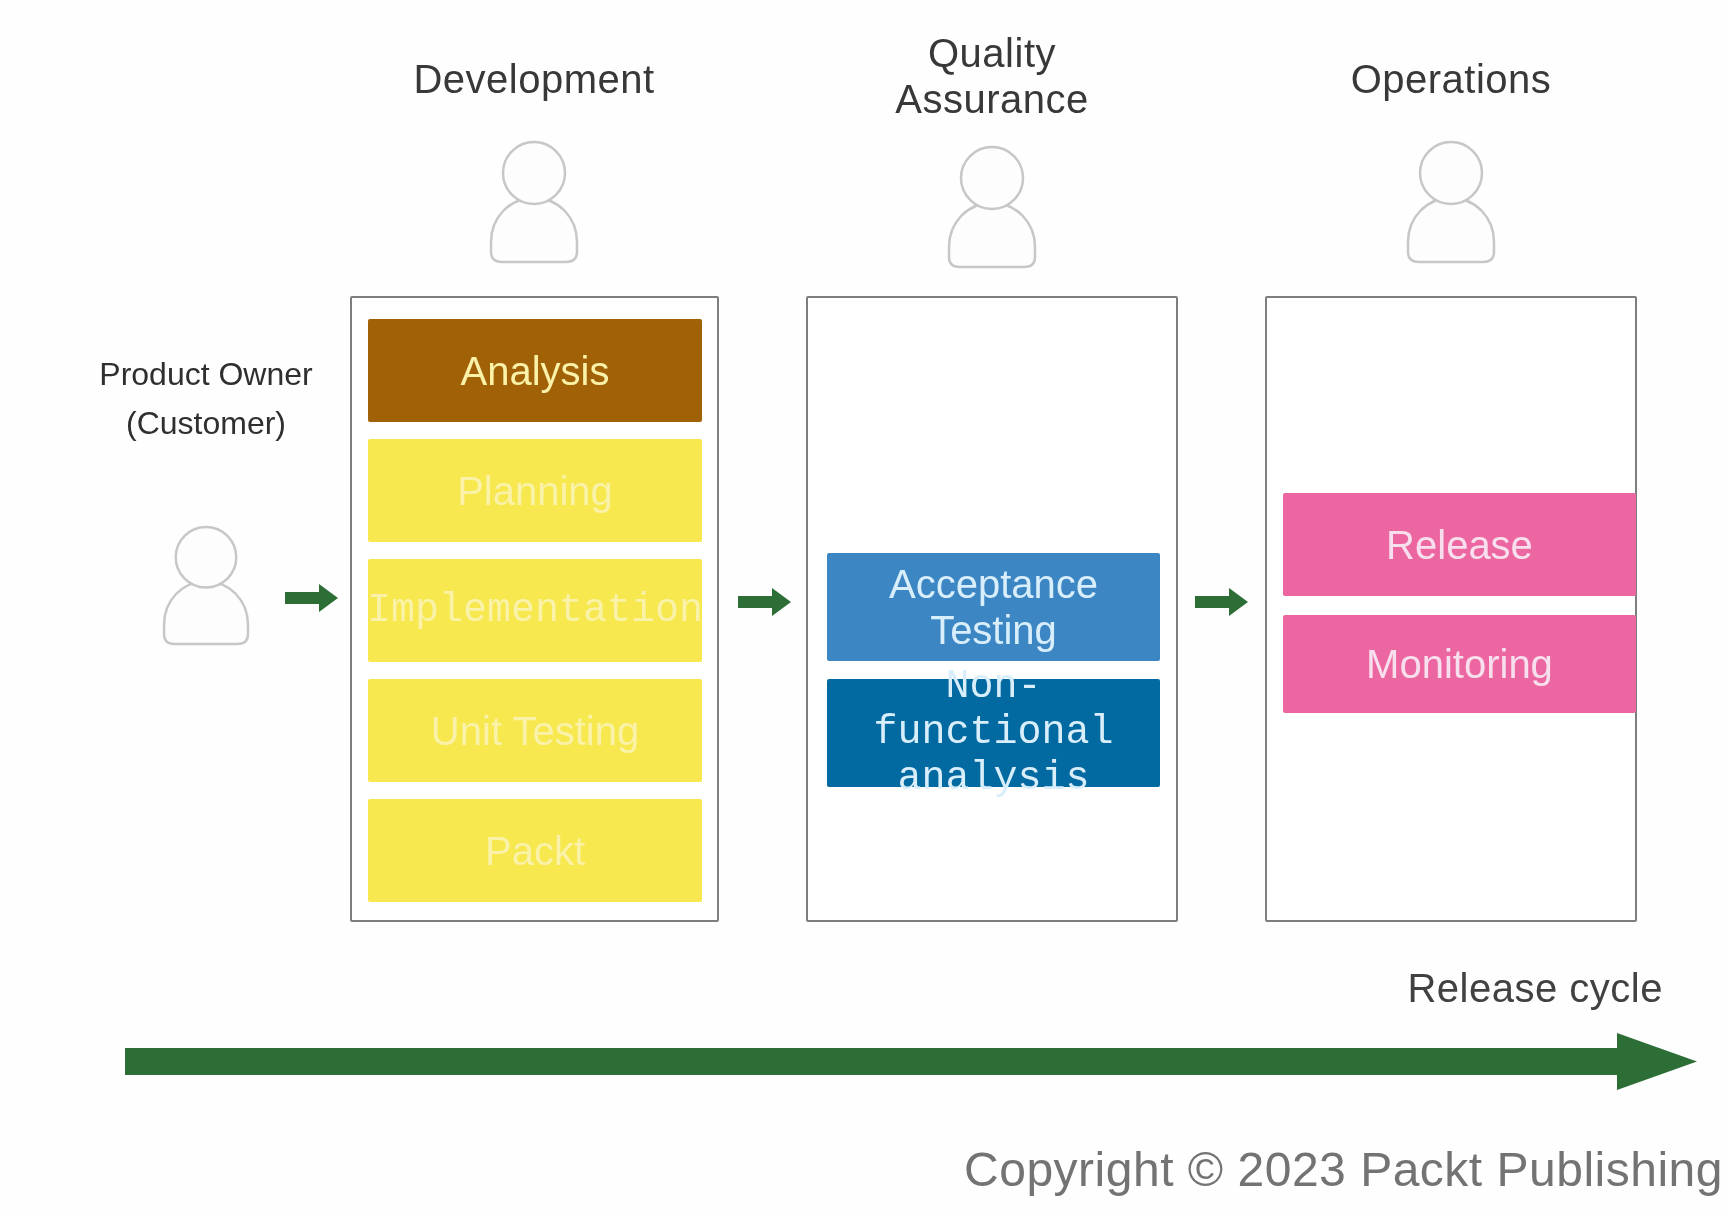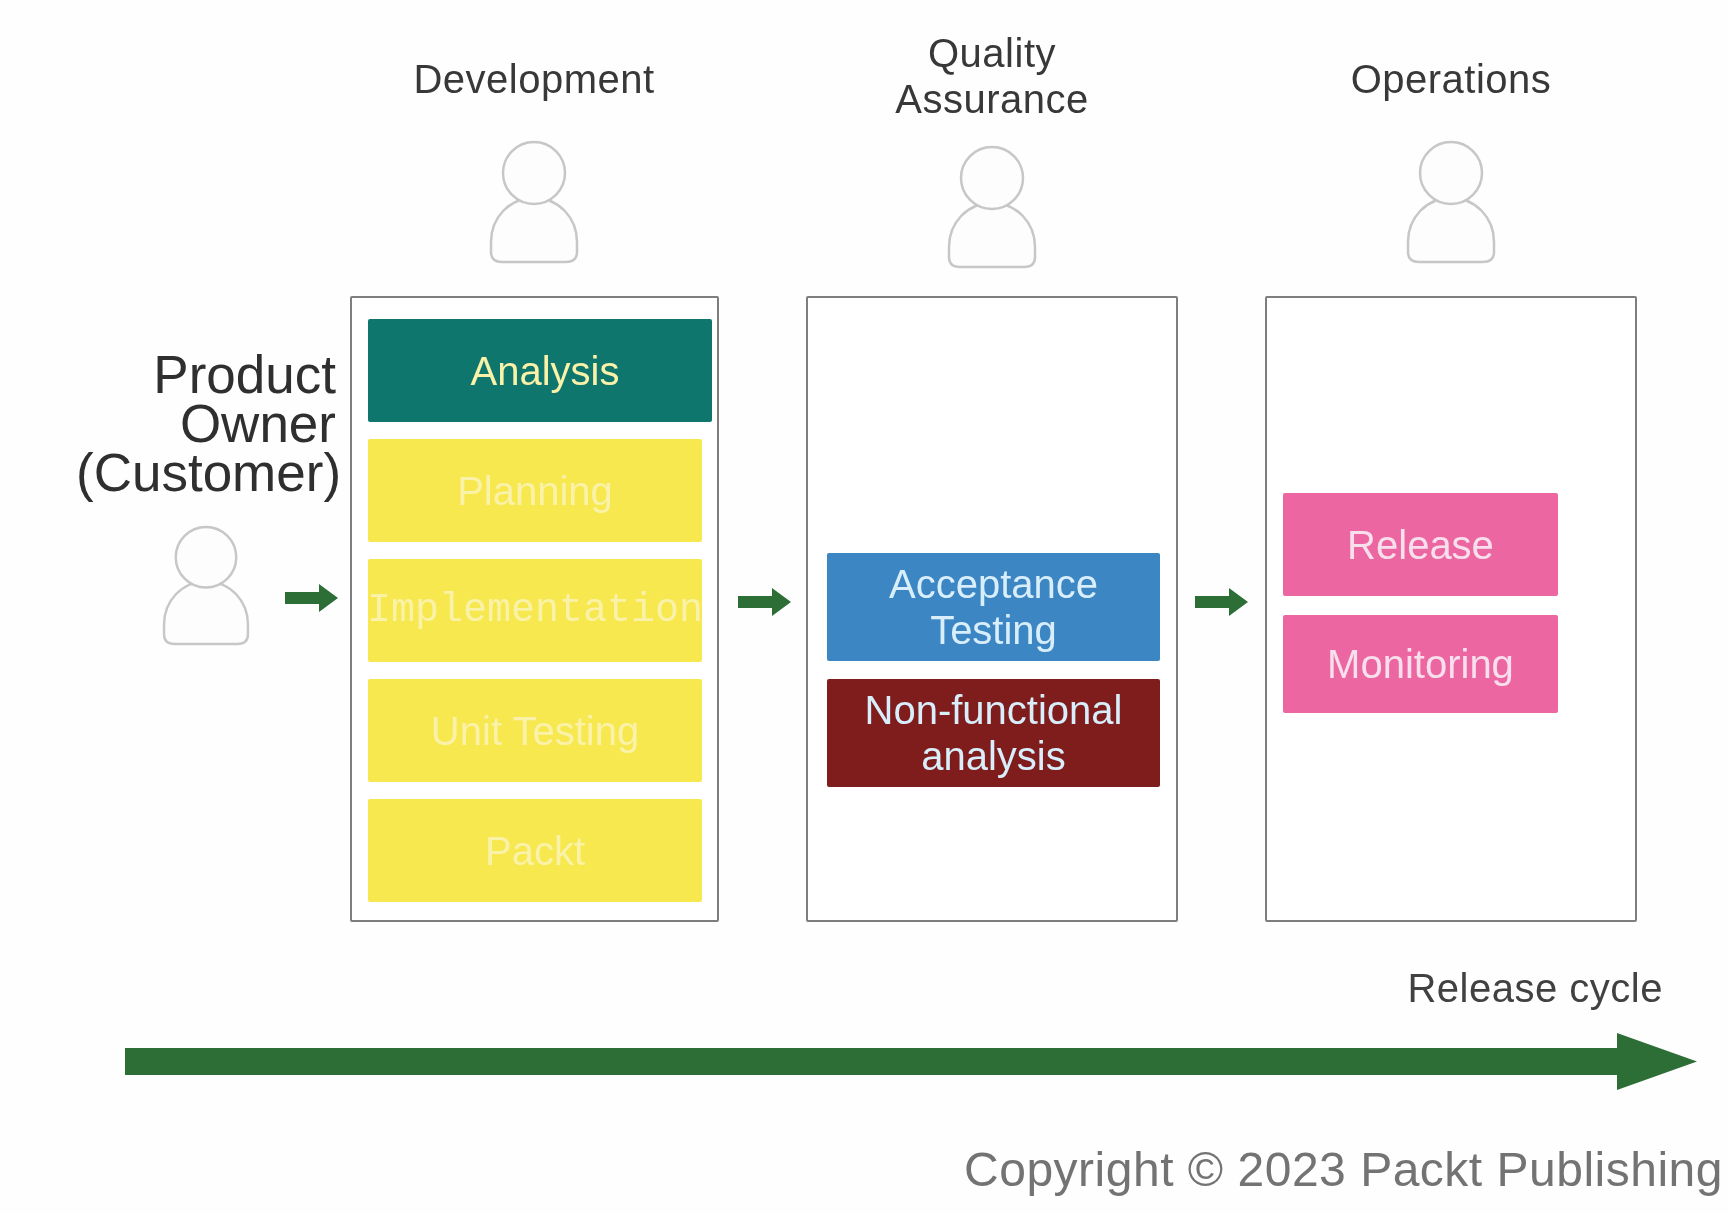--- a/index.html
+++ b/index.html
@@ -17,22 +17,22 @@
     line-height:46px;
     color:#383838;
     letter-spacing:0.5px;
   }
   .person{position:absolute;}
   .person svg{display:block;}
   .person .outline{fill:#fdfdfd;stroke:#c7c7c7;stroke-width:2.5;}
   .po-label{
     position:absolute;
     left:76px;top:350px;width:260px;
-    text-align:right;
-    font-size:53px;line-height:49px;
+    text-align:center;
+    font-size:32px;line-height:49px;
     color:#2f2f2f;
   }
   .column{
     position:absolute;
     top:296px;
     height:626px;
     background:#ffffff;
     border:2px solid #7e7e7e;
     border-radius:2px;
     box-sizing:border-box;
@@ -42,21 +42,21 @@
   .col-ops{left:1265px;width:372px;}
   .stage-box{
     position:absolute;
     display:flex;align-items:center;justify-content:center;
     text-align:center;
     font-size:40px;line-height:46px;
     border-radius:2px;
   }
   .dev-box{left:16px;width:334px;height:103px;color:#faf2a8;}
   .qa-box{left:19px;width:333px;color:#d8eefa;}
-  .ops-box{left:16px;width:275px;color:#f8dfed;}
+  .ops-box{left:16px;width:353px;color:#f8dfed;}
   .flow-arrow{position:absolute;}
   .release-cycle-label{
     position:absolute;
     right:66px;top:966px;
     font-size:40px;color:#414141;
     letter-spacing:0.5px;
     text-align:center;
   }
   .release-cycle-arrow{position:absolute;left:125px;top:1033px;}
   .copyright{
@@ -97,30 +97,30 @@
 
   <div class="po-label">Product Owner (Customer)</div>
   <div class="person" style="left:156px;top:525px;">
     <svg width="100" height="121" viewBox="0 0 100 124">
       <path class="outline" d="M50,58 C25,58 7,78 7,102 L7,112 C7,119 11,122 18,122 L82,122 C89,122 93,119 93,112 L93,102 C93,78 75,58 50,58 Z"></path>
       <circle class="outline" cx="50" cy="33" r="31"></circle>
     </svg>
   </div>
 
   <div class="column col-dev">
-    <div class="stage-box dev-box" style="top: 21px; background-color: #0f766e; padding-left: 10px;">Analysis</div>
+    <div class="stage-box dev-box" style="top: 21px; background-color: #a16207;">Analysis</div>
     <div class="stage-box dev-box" style="top: 141px; background-color: rgb(246, 232, 78);">Planning</div>
     <div class="stage-box dev-box" style="top: 261px; background-color: rgb(246, 232, 78); font-family: Liberation Mono, monospace;">Implementation</div>
     <div class="stage-box dev-box" style="top: 381px; background-color: rgb(246, 232, 78);">Unit Testing</div>
     <div class="stage-box dev-box" style="top: 501px; background-color: rgb(246, 232, 78);">Packt</div>
   </div>
 
   <div class="column col-qa">
     <div class="stage-box qa-box" style="top: 255px; height: 108px; background-color: rgb(60, 134, 196);">Acceptance Testing</div>
-    <div class="stage-box qa-box" style="top: 381px; height: 108px; background-color: #7f1d1d;">Non-functional analysis</div>
+    <div class="stage-box qa-box" style="top: 381px; height: 108px; background-color: #0369a1; font-family: Liberation Mono, monospace;">Non-functional analysis</div>
   </div>
 
   <div class="column col-ops">
     <div class="stage-box ops-box" style="top: 195px; height: 103px; background-color: rgb(236, 103, 161);">Release</div>
     <div class="stage-box ops-box" style="top: 317px; height: 98px; background-color: rgb(236, 103, 161);">Monitoring</div>
   </div>
 
   <div class="flow-arrow" style="left:285px;top:584px;">
     <svg width="53" height="28" viewBox="0 0 53 28">
       <path d="M0,8 H34 V0 L53,14 L34,28 V20 H0 Z" style="fill: rgb(44, 110, 53);"></path>

